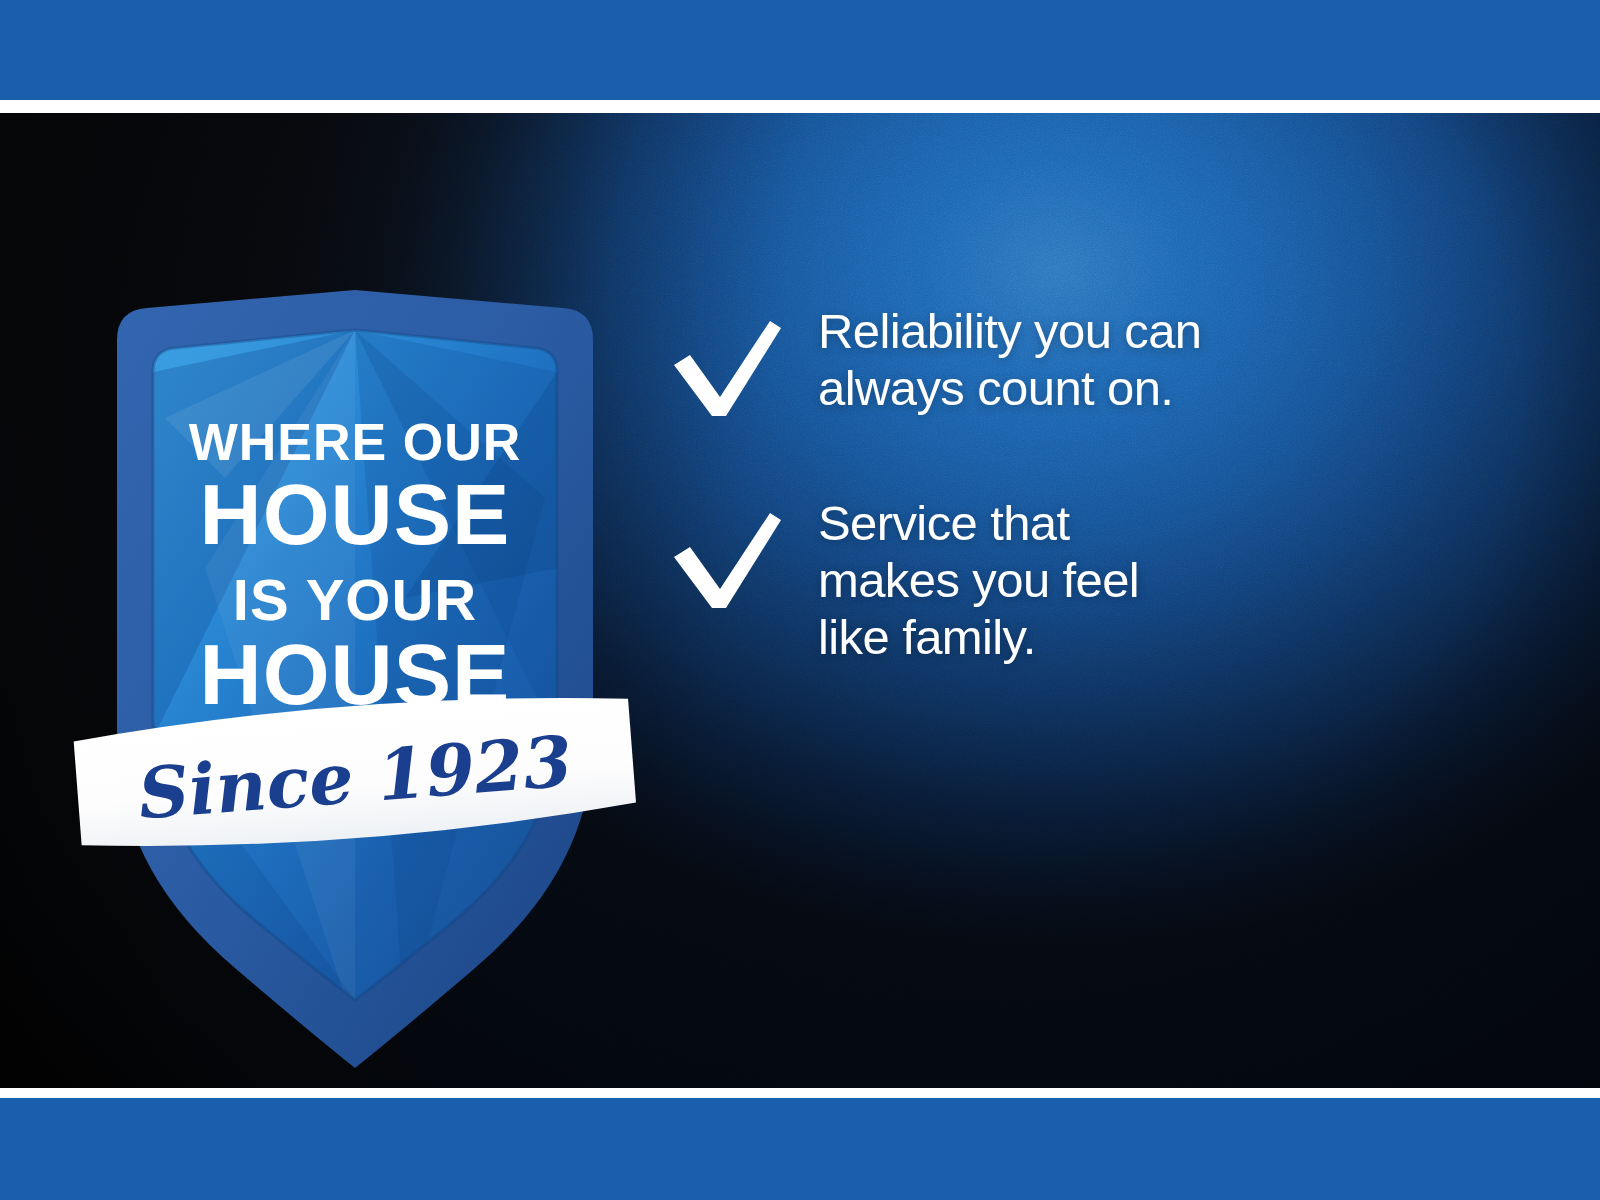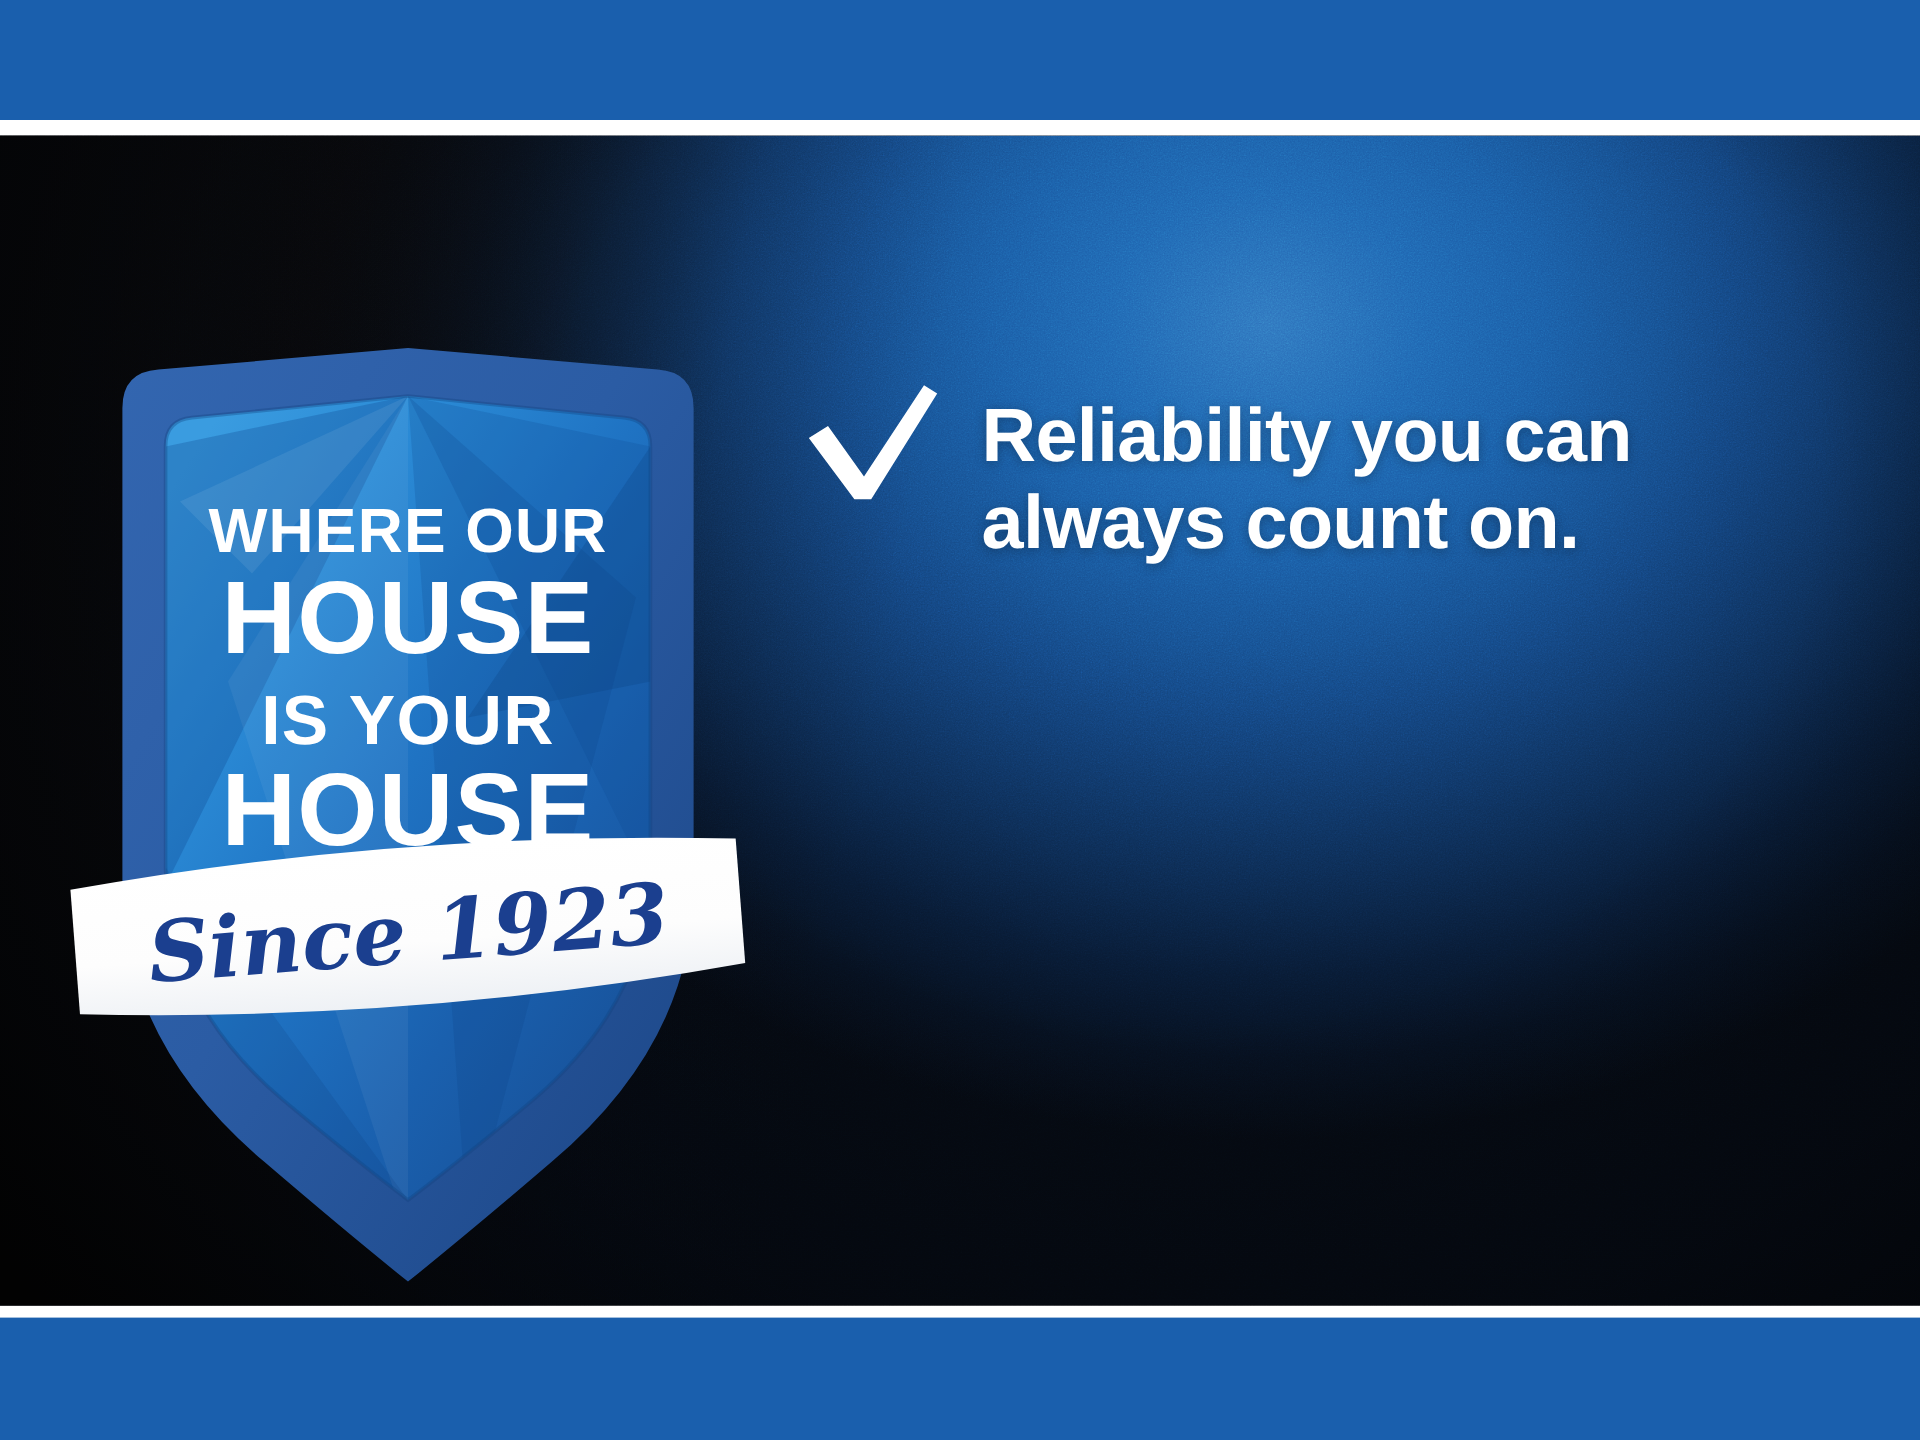--- a/index.html
+++ b/index.html
@@ -83,21 +83,21 @@
     position: absolute;
     inset: -20px;
     opacity: 0.40;
     mix-blend-mode: overlay;
     pointer-events: none;
   }
 
   
   .badge-wrap {
     position: absolute;
-    left: 60px;
+    left: 75px;
     top: 155px;
     width: 560px;
     height: 650px;
   }
   .badge-svg { display: block; width: 560px; height: 650px; overflow: visible; }
 
   
   .shield-line {
     font-family: "Liberation Sans", sans-serif;
     font-weight: 700;
@@ -132,27 +132,26 @@
     width: 116px;
     height: 104px;
     margin-top: 14px;
   }
   .check-icon svg { display: block; width: 116px; height: 104px; }
 
   .benefit-text {
     flex: 1 1 auto;
     color: #ffffff;
     font-family: "Liberation Sans", sans-serif;
-    font-weight: 700;
-    font-size: 63px;
+    font-weight: 400;
+    font-size: 49px;
     line-height: 1.16;
     letter-spacing: -0.6px;
     white-space: pre-line;
     text-shadow: 0 2px 10px rgba(0,0,0,0.28);
-    margin-top: 24px;
   }
 </style>
 </head>
 <body>
 
 <div id="poster">
 
   <div class="brand-bar top"></div>
 
   <div class="stage">
@@ -299,20 +298,30 @@
       <div class="benefit">
         <span class="check-icon">
           <svg viewBox="0 0 116 104" xmlns="http://www.w3.org/2000/svg" aria-hidden="true">
             <path d="M 6 48 L 22 38 L 52 80 L 102 4 L 113 11 L 58 99 L 44 99 Z" fill="#ffffff"></path>
           </svg>
         </span>
         <span class="benefit-text">Reliability you can
 always count on.</span>
       </div>
 
+      <div class="benefit">
+        <span class="check-icon">
+          <svg viewBox="0 0 116 104" xmlns="http://www.w3.org/2000/svg" aria-hidden="true">
+            <path d="M 6 48 L 22 38 L 52 80 L 102 4 L 113 11 L 58 99 L 44 99 Z" fill="#ffffff"></path>
+          </svg>
+        </span>
+        <span class="benefit-text">Service that
+makes you feel
+like family.</span>
+      </div>
 
 
     </div>
   </div>
 
   <div class="brand-bar bottom"></div>
 
 </div>
 
 </body></html>

